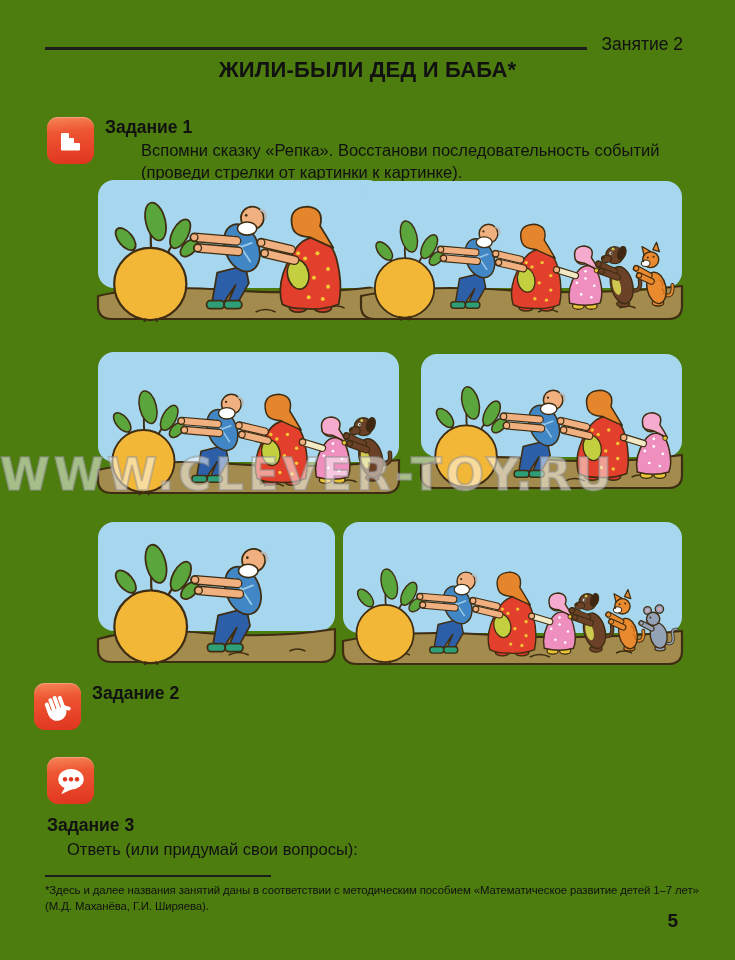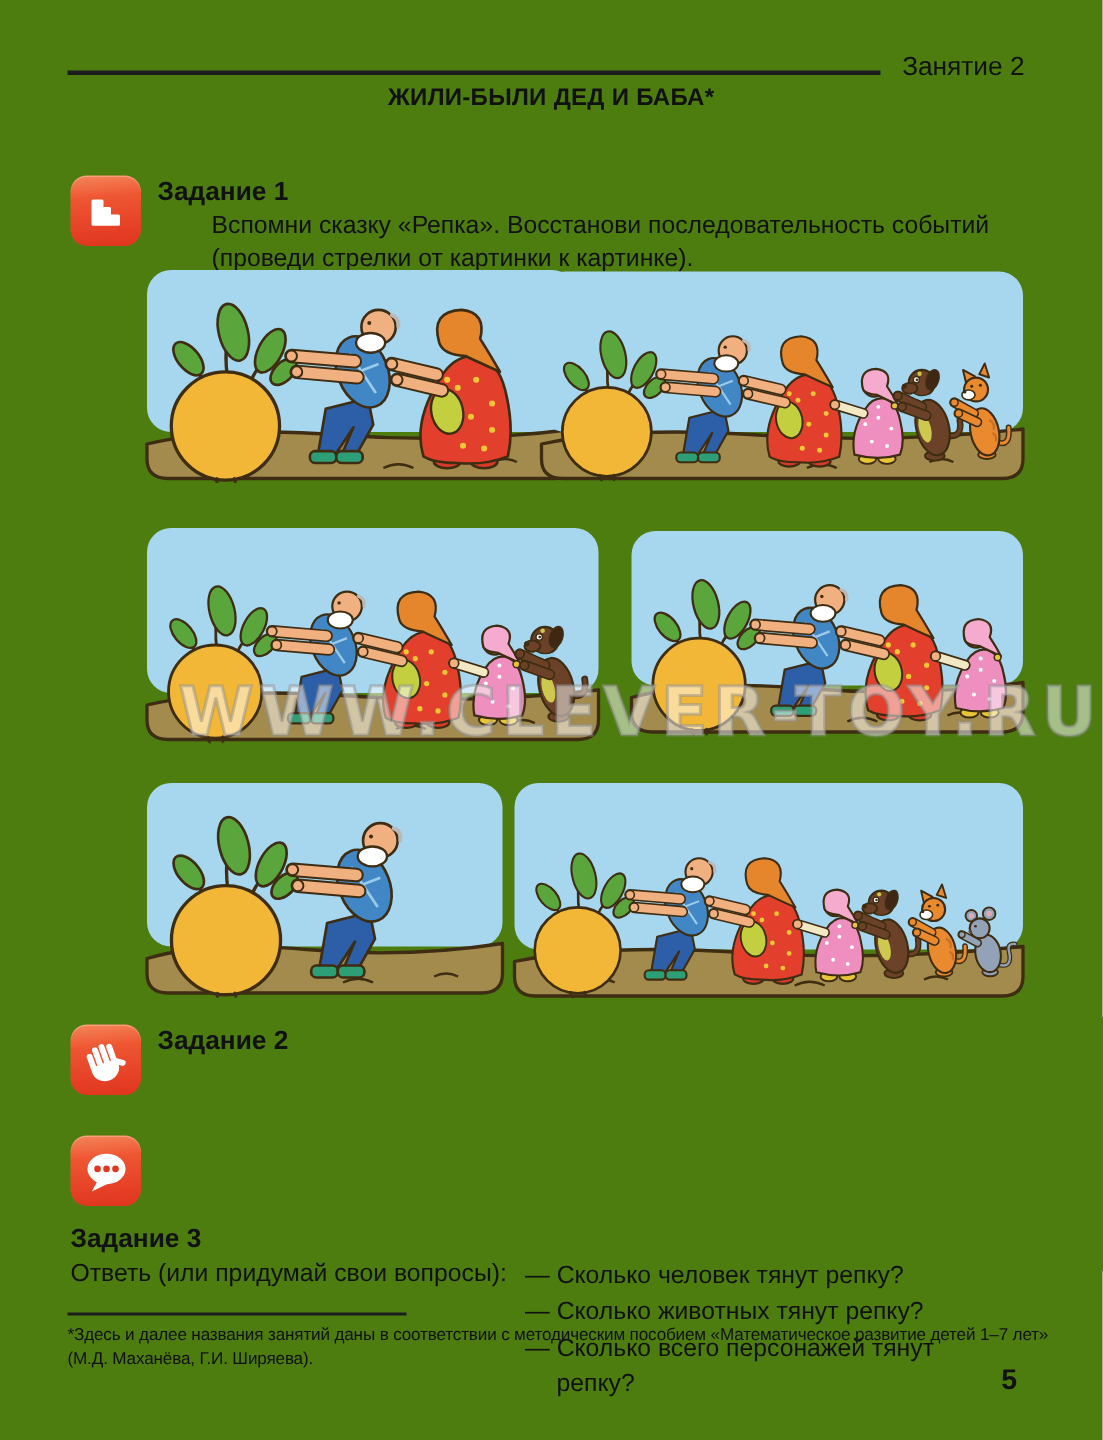--- a/index.html
+++ b/index.html
@@ -1,43 +1,43 @@
 <!DOCTYPE html>
 <html lang="ru"><head>
 <meta charset="utf-8">
 <style>
   html,body{margin:0;padding:0;background:#e9e9e9;}
   .page{position:relative;width:735px;height:960px;background:#4d7c0f;overflow:hidden;
         font-family:"Liberation Sans","DejaVu Sans",sans-serif;color:#111;}
   .header-rule{position:absolute;left:45px;top:47px;width:542px;height:2.5px;background:#1d1d1d;}
   .lesson-label{position:absolute;top:34px;right:52px;font-size:17.5px;}
-  .title{position:absolute;top:57px;left:0;width:100%;text-align:center;font-weight:bold;font-size:16px;letter-spacing:.2px;}
+  .title{position:absolute;top:57px;left:0;width:100%;text-align:center;font-weight:bold;font-size:22px;letter-spacing:.2px;}
   .task{position:absolute;display:flex;gap:11px;align-items:flex-start;}
   .task1{left:47px;top:117px;width:650px;}
-  .task2{left:47px;top:683px;width:650px;}
+  .task2{left:34px;top:683px;width:650px;}
   .task3{left:47px;top:757px;width:665px;flex-direction:column;}
   .task-icon{width:47px;height:47px;border-radius:11px;flex:none;
         background:linear-gradient(175deg,#f5875a 0%,#ee5632 32%,#e03420 100%);
         display:flex;align-items:center;justify-content:center;box-shadow:inset 0 1px 0 rgba(255,255,255,.25);}
   .task-title{font-weight:bold;font-size:17.5px;margin-bottom:2px;}
   .task-text{font-size:16.5px;line-height:1.33;width:592px;margin-left:36px;}
-  .t3-cols{display:flex;}
+  .t3-cols{display:flex;margin-left:20px;}
   .t3-left{width:303px;flex:none;}
   .t3-right{width:302px;}
   .t3-intro{font-size:16.5px;line-height:1.4;}
   .q{font-size:16.5px;line-height:1.42;text-indent:-21px;padding-left:21px;margin-top:1px;}
   .pic{position:absolute;z-index:1;}
   .pic svg{display:block;}
   .pic1{left:95px;top:170px;width:292px;height:152px;}
   .pic2{left:358px;top:171px;width:327px;height:151px;}
   .pic3{left:95px;top:342px;width:307px;height:154px;}
   .pic4{left:418px;top:344px;width:267px;height:147px;}
   .pic5{left:95px;top:512px;width:243px;height:153px;}
   .pic6{left:340px;top:512px;width:345px;height:155px;}
-  .watermark{position:absolute;left:0;top:448px;width:100%;text-align:right;z-index:6;
+  .watermark{position:absolute;left:0;top:448px;width:100%;text-align:left;z-index:6;
         font-family:"DejaVu Sans",sans-serif;font-weight:bold;font-size:45px;letter-spacing:4px;
         color:rgba(255,255,255,.5);-webkit-text-stroke:2px rgba(145,145,145,.5);pointer-events:none;}
   .footnote-rule{position:absolute;left:45px;top:875px;width:226px;height:2px;background:#1d1d1d;}
   .footnote{position:absolute;left:45px;top:883px;width:662px;font-size:11.4px;line-height:1.4;letter-spacing:-.1px;}
   .page-number{position:absolute;top:910px;right:57px;font-size:19px;font-weight:bold;}
 </style>
 </head>
 <body>
 
 <div class="page">
@@ -576,25 +576,20 @@
         <circle cx="13" cy="11.5" r="1.9" fill="#e0361f"></circle>
         <circle cx="18.2" cy="11.5" r="1.9" fill="#e0361f"></circle>
       </svg>
     </div>
     <div class="task-body">
       <div class="task-title">Задание 3</div>
       <div class="t3-cols">
         <div class="t3-left">
           <div class="t3-intro">Ответь (или придумай свои вопросы):</div>
         </div>
-        <div class="t3-right">
-            <div class="q">— Сколько человек тянут репку?</div>
-            <div class="q">— Сколько животных тянут репку?</div>
-            <div class="q">— Сколько всего персонажей тянут репку?</div>
-          </div>
       </div>
     </div>
   </div>
 
   <div class="footnote-rule"></div>
   <div class="footnote">*Здесь и далее названия занятий даны в соответствии с методическим пособием «Математическое развитие детей 1–7 лет» (М.Д. Маханёва, Г.И. Ширяева).</div>
   <div class="page-number">5</div>
 
 </div>
 

